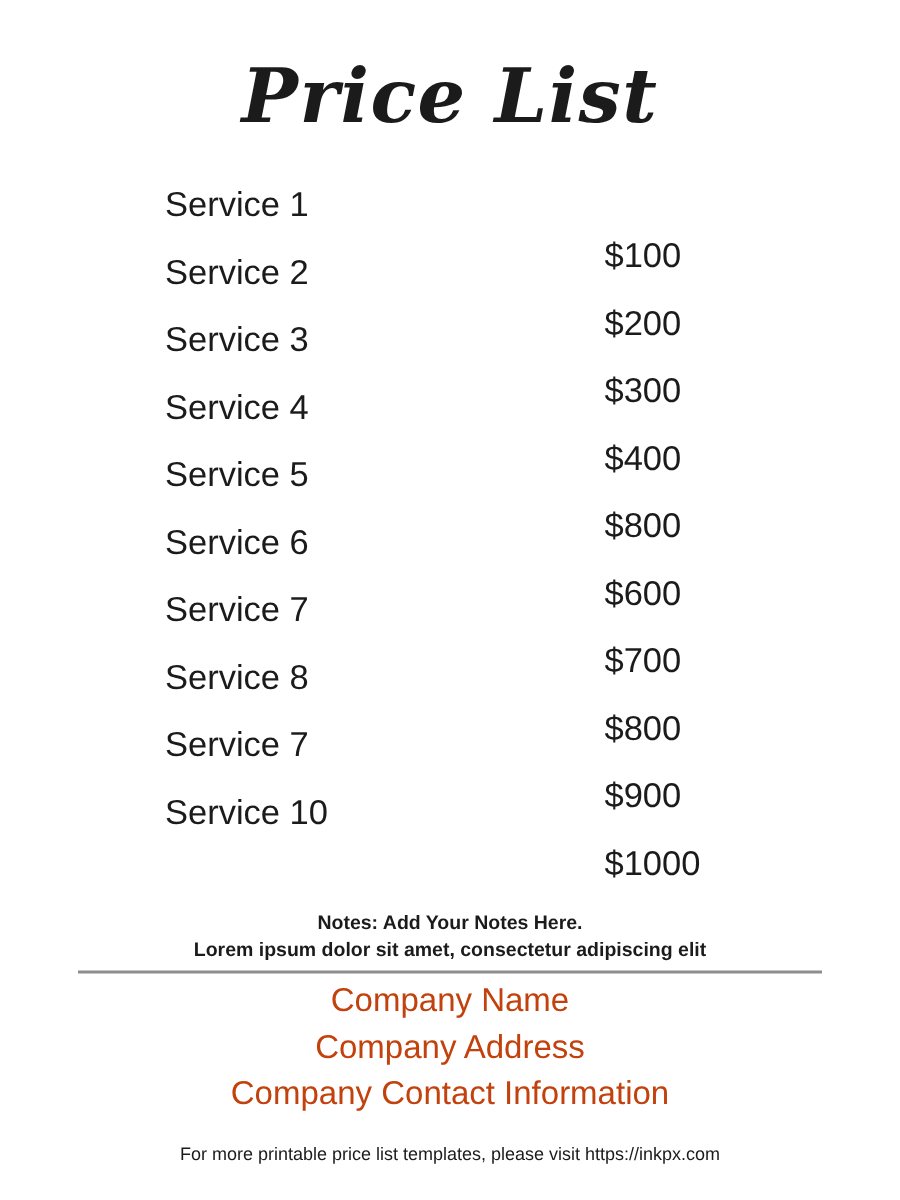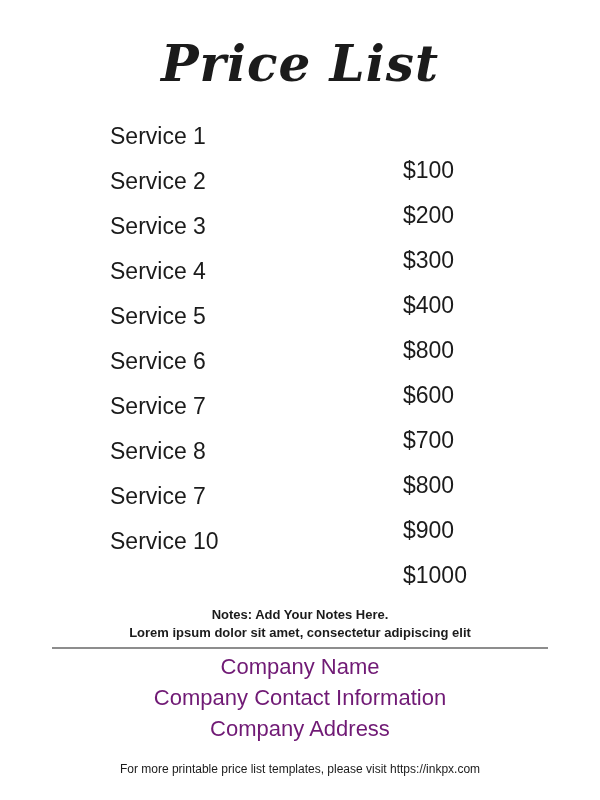--- a/index.html
+++ b/index.html
@@ -70,21 +70,21 @@
     background: #8d8d8d;
   }
   .company {
     position: absolute;
     top: 651px;
     left: 0;
     width: 600px;
     text-align: center;
     font-size: 22px;
     line-height: 31px;
-    color: #701a75;
+    color: #c2410c;
   }
   .footer {
     position: absolute;
     top: 761px;
     left: 0;
     width: 600px;
     text-align: center;
     font-size: 12px;
     line-height: 16px;
     color: #1b1b1b;
@@ -143,19 +143,19 @@
 
   <div class="notes">
     <div>Notes: Add Your Notes Here.</div>
     <div>Lorem ipsum dolor sit amet, consectetur adipiscing elit</div>
   </div>
 
   <div class="divider"></div>
 
   <div class="company">
     <div>Company Name</div>
+    <div>Company Address</div>
     <div>Company Contact Information</div>
-    <div>Company Address</div>
   </div>
 
   <div class="footer">For more printable price list templates, please visit https://inkpx.com</div>
 
 </div>
 
 </body></html>

